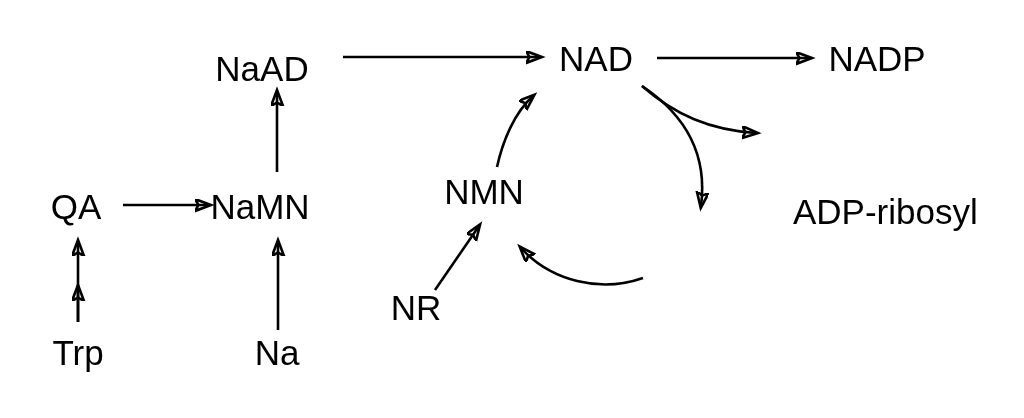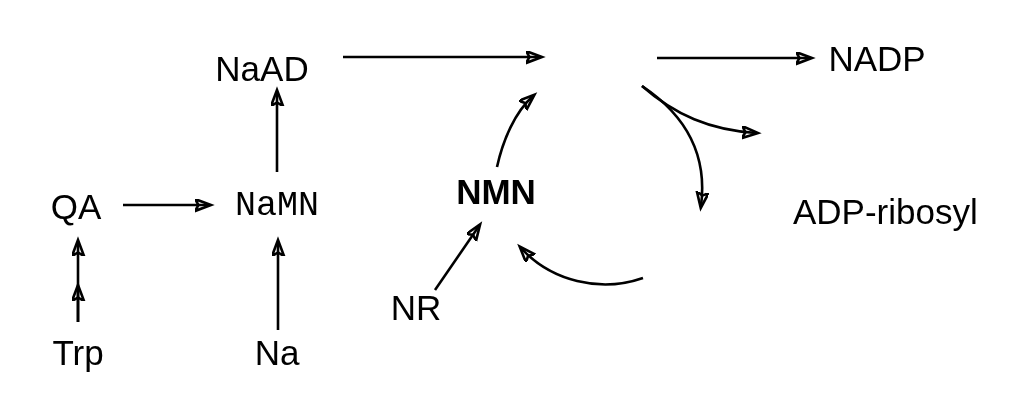--- a/index.html
+++ b/index.html
@@ -78,23 +78,24 @@
     <path d="M 643 278 C 600 293, 551 281, 521 248" marker-end="url(#ah)"></path>
 
     <path d="M 497 167 C 503 140, 515 112, 533 96" marker-end="url(#ah)"></path>
 
     <line x1="435" y1="290" x2="479" y2="226" marker-end="url(#ah)"></line>
   </svg>
 
   <div class="node-label" style="left:76px;  top:206px;">QA</div>
   <div class="node-label" style="left:78px;  top:352px;">Trp</div>
   <div class="node-label" style="left:277px; top:352px;">Na</div>
-  <div class="node-label" style="left:277px; top:206px;font-family:Liberation Mono, monospace;">NaMN</div>
+  <div class="node-label" style="left:260px; top:206px;">NaMN</div>
   <div class="node-label" style="left:262px; top:59px;margin-top:9px;">NaAD</div>
+  <div class="node-label" style="left:596px; top:58px;">NAD</div>
   <div class="node-label" style="left:877px; top:58px;">NADP</div>
-  <div class="node-label" style="left:496px; top:191px;font-weight:bold;">NMN</div>
+  <div class="node-label" style="left:484px; top:191px;">NMN</div>
   <div class="node-label" style="left:416px; top:307px;">NR</div>
 
   <div class="annotation-block">
     <div>ADP-ribosyl</div>
   </div>
 
 </div>
 
 </body></html>

